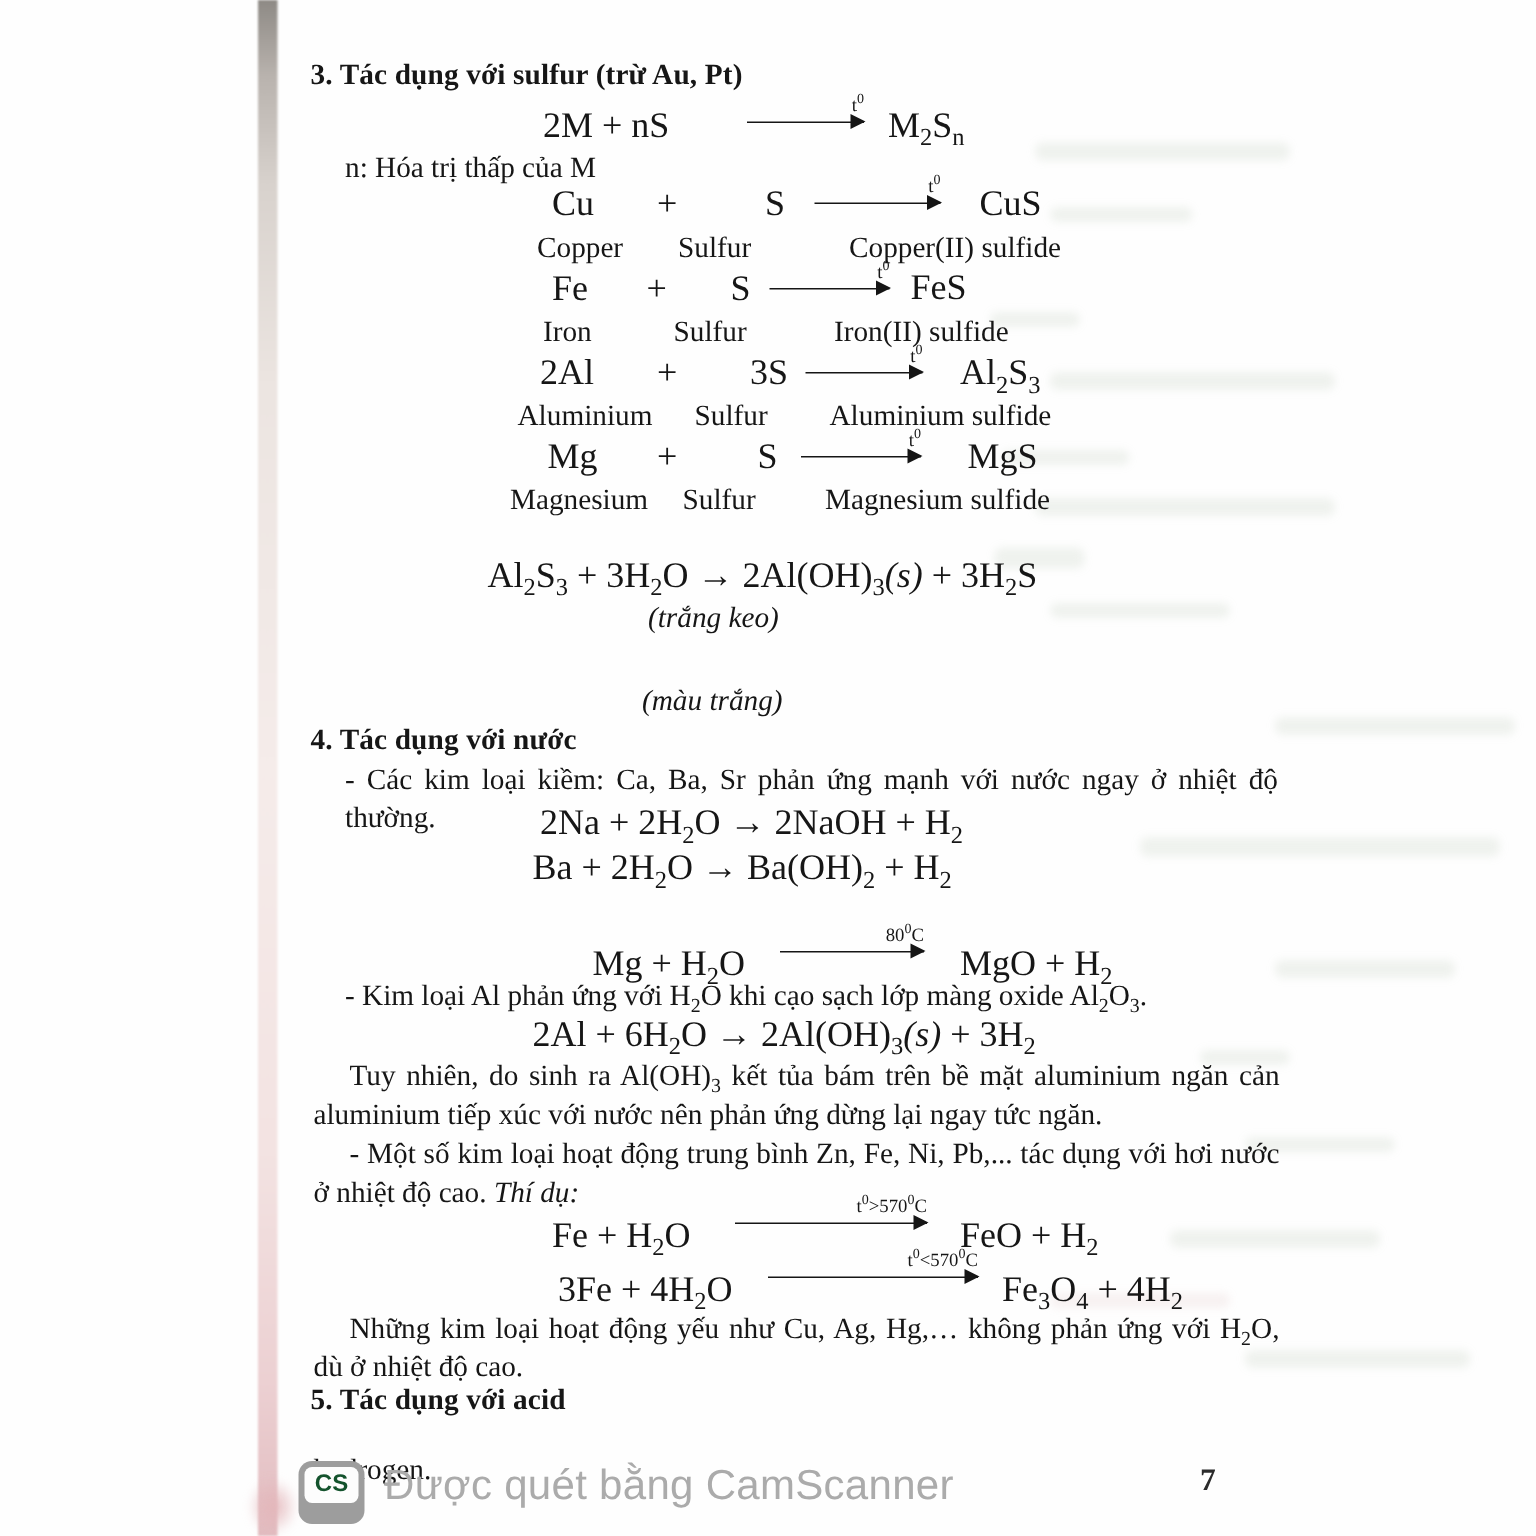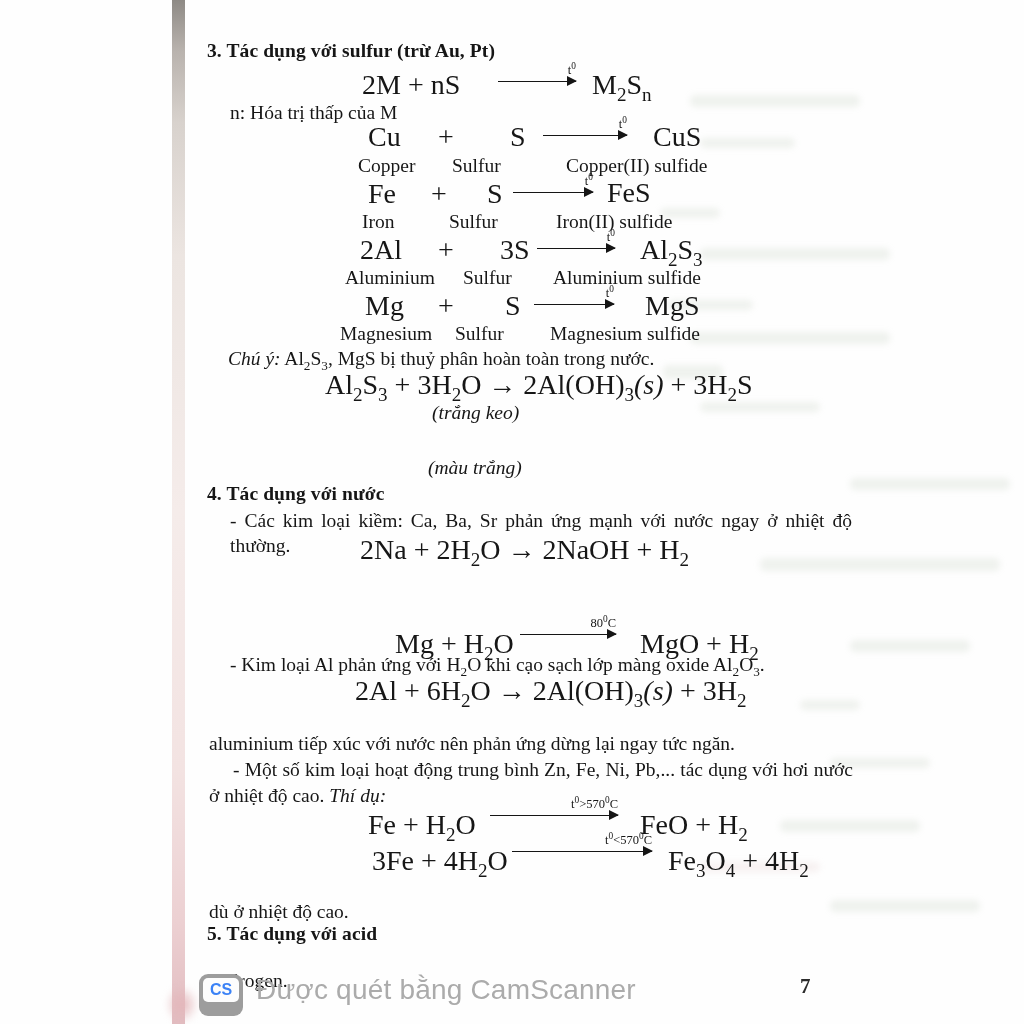--- a/index.html
+++ b/index.html
@@ -17,21 +17,21 @@
       #8e8a85 0%, #b9b3ae 5%, #d8d2cd 12%, #ece5e1 25%,
       #f5ecea 50%, #f3e3e2 75%, #ecd0d2 90%, #e2bcc0 100%);
     filter:blur(.7px);
   }
   .gutter-glow{
     position:absolute;left:165px;top:985px;width:34px;height:39px;
     background:radial-gradient(ellipse at center,#e3b6ba 0%,rgba(227,182,186,0) 70%);
     filter:blur(3px);
   }
   .ln{position:absolute;font-size:19.5px;line-height:25px;white-space:nowrap;}
-  .eq{font-size:28px;}
+  .eq{font-size:24px;}
   .heading{font-weight:bold;letter-spacing:.1px;}
   .it{font-style:italic;}
   .jl{white-space:normal;text-align:justify;text-align-last:justify;}
   sub{font-size:68%;line-height:0;}
   sup{font-size:66%;line-height:0;}
   
   .oarr{position:absolute;display:flex;flex-direction:column;align-items:flex-end;}
   .oarr .cond{font-size:12.5px;line-height:13px;font-style:normal;white-space:nowrap;}
   .oarr .cond sup{font-size:75%;}
   .oarr .bar{width:var(--w,80px);height:0;border-top:1.7px solid #151515;position:relative;margin-top:4px;}
@@ -43,21 +43,21 @@
   .smudge{position:absolute;background:rgba(150,168,144,.14);filter:blur(3px);border-radius:5px;}
   .smudge.pk{background:rgba(205,160,165,.14);}
   
   .cs-badge{
     position:absolute;left:199px;top:974px;width:44px;height:42px;border-radius:9px;
     background:#9d9d9d;overflow:hidden;
   }
   .cs-badge .inner{
     position:absolute;left:4px;right:4px;top:4px;height:24px;border-radius:5px;background:#fdfdfd;
     display:flex;align-items:center;justify-content:center;
-    font-family:"Liberation Sans","DejaVu Sans",sans-serif;font-weight:bold;font-size:16px;color:#3b82f6;
+    font-family:"Liberation Sans","DejaVu Sans",sans-serif;font-weight:bold;font-size:16px;color:#14532d;
   }
   .cam-text{
     position:absolute;left:256px;top:974px;
     font-family:"Liberation Sans","DejaVu Sans",sans-serif;
     font-size:28px;color:#ababab;letter-spacing:.2px;white-space:nowrap;
   }
   .pageno{position:absolute;left:800px;top:974px;font-size:21px;font-weight:bold;color:#2b2b2b;}
 </style>
 </head>
 <body>
@@ -133,58 +133,60 @@
   <span class="ln eq" style="left:505px;top:293px">S</span>
   <span class="oarr" style="left:534px;top:287px;--w:80px">
     <i class="cond">t<sup>0</sup></i>
     <i class="bar"></i>
   </span>
   <span class="ln eq" style="left:645px;top:293px">MgS</span>
   <span class="ln" style="left:340px;top:321px">Magnesium</span>
   <span class="ln" style="left:455px;top:321px">Sulfur</span>
   <span class="ln" style="left:550px;top:321px">Magnesium sulfide</span>
 
-  <div class="ln" style="left:228px;top:346px"><span class="it">Chú ý:</span><span> Al<sub>2</sub>S<sub>3</sub>, MgS bị thuỷ phân hoàn toàn trong nước.</span></div>
 
   <div class="ln eq" style="left:325px;top:372px">Al<sub>2</sub>S<sub>3</sub> + 3H<sub>2</sub>O → 2Al(OH)<sub>3</sub><i>(s)</i> + 3H<sub>2</sub>S</div>
   <div class="ln it" style="left:432px;top:400px">(trắng keo)</div>
   <div class="ln it" style="left:428px;top:455px">(màu trắng)</div>
 
   <div class="ln heading" style="left:207px;top:481px">4. Tác dụng với nước</div>
   <div class="ln jl" style="left:230px;top:508px;width:622px">- Các kim loại kiềm: Ca, Ba, Sr phản ứng mạnh với nước ngay ở nhiệt độ thường.</div>
   <div class="ln eq" style="left:360px;top:537px">2Na + 2H<sub>2</sub>O → 2NaOH + H<sub>2</sub></div>
+  <div class="ln eq" style="left:355px;top:567px">Ba + 2H<sub>2</sub>O → Ba(OH)<sub>2</sub> + H<sub>2</sub></div>
 
   <span class="ln eq" style="left:395px;top:631px">Mg + H<sub>2</sub>O</span>
   <span class="oarr" style="left:520px;top:617px;--w:96px">
     <i class="cond">80<sup>0</sup>C</i>
     <i class="bar"></i>
   </span>
   <span class="ln eq" style="left:640px;top:631px">MgO + H<sub>2</sub></span>
 
   <div class="ln" style="left:230px;top:652px">- Kim loại Al phản ứng với H<sub>2</sub>O khi cạo sạch lớp màng oxide Al<sub>2</sub>O<sub>3</sub>.</div>
   <div class="ln eq" style="left:355px;top:678px">2Al + 6H<sub>2</sub>O → 2Al(OH)<sub>3</sub><i>(s)</i> + 3H<sub>2</sub></div>
 
+  <div class="ln jl" style="left:233px;top:705px;width:620px">Tuy nhiên, do sinh ra Al(OH)<sub>3</sub> kết tủa bám trên bề mặt aluminium ngăn cản</div>
   <div class="ln" style="left:209px;top:731px">aluminium tiếp xúc với nước nên phản ứng dừng lại ngay tức ngăn.</div>
   <div class="ln jl" style="left:233px;top:757px;width:620px">- Một số kim loại hoạt động trung bình Zn, Fe, Ni, Pb,... tác dụng với hơi nước</div>
   <div class="ln" style="left:209px;top:783px"><span>ở nhiệt độ cao. </span><span class="it">Thí dụ:</span></div>
 
   <span class="ln eq" style="left:368px;top:812px">Fe + H<sub>2</sub>O</span>
   <span class="oarr" style="left:490px;top:798px;--w:128px">
     <i class="cond">t<sup>0</sup>&gt;570<sup>0</sup>C</i>
     <i class="bar"></i>
   </span>
   <span class="ln eq" style="left:640px;top:812px">FeO + H<sub>2</sub></span>
 
   <span class="ln eq" style="left:372px;top:848px">3Fe + 4H<sub>2</sub>O</span>
   <span class="oarr" style="left:512px;top:834px;--w:140px">
     <i class="cond">t<sup>0</sup>&lt;570<sup>0</sup>C</i>
     <i class="bar"></i>
   </span>
   <span class="ln eq" style="left:668px;top:848px">Fe<sub>3</sub>O<sub>4</sub> + 4H<sub>2</sub></span>
 
+  <div class="ln jl" style="left:233px;top:874px;width:620px">Những kim loại hoạt động yếu như Cu, Ag, Hg,… không phản ứng với H<sub>2</sub>O,</div>
   <div class="ln" style="left:209px;top:899px">dù ở nhiệt độ cao.</div>
 
   <div class="ln heading" style="left:207px;top:921px">5. Tác dụng với acid</div>
   <div class="ln" style="left:209px;top:948px;top:948px"></div>
 
   <div class="ln" style="left:209px;top:968px">hydrogen.</div>
 
   <div class="gutter"></div>
   <div class="gutter-glow"></div>
 

